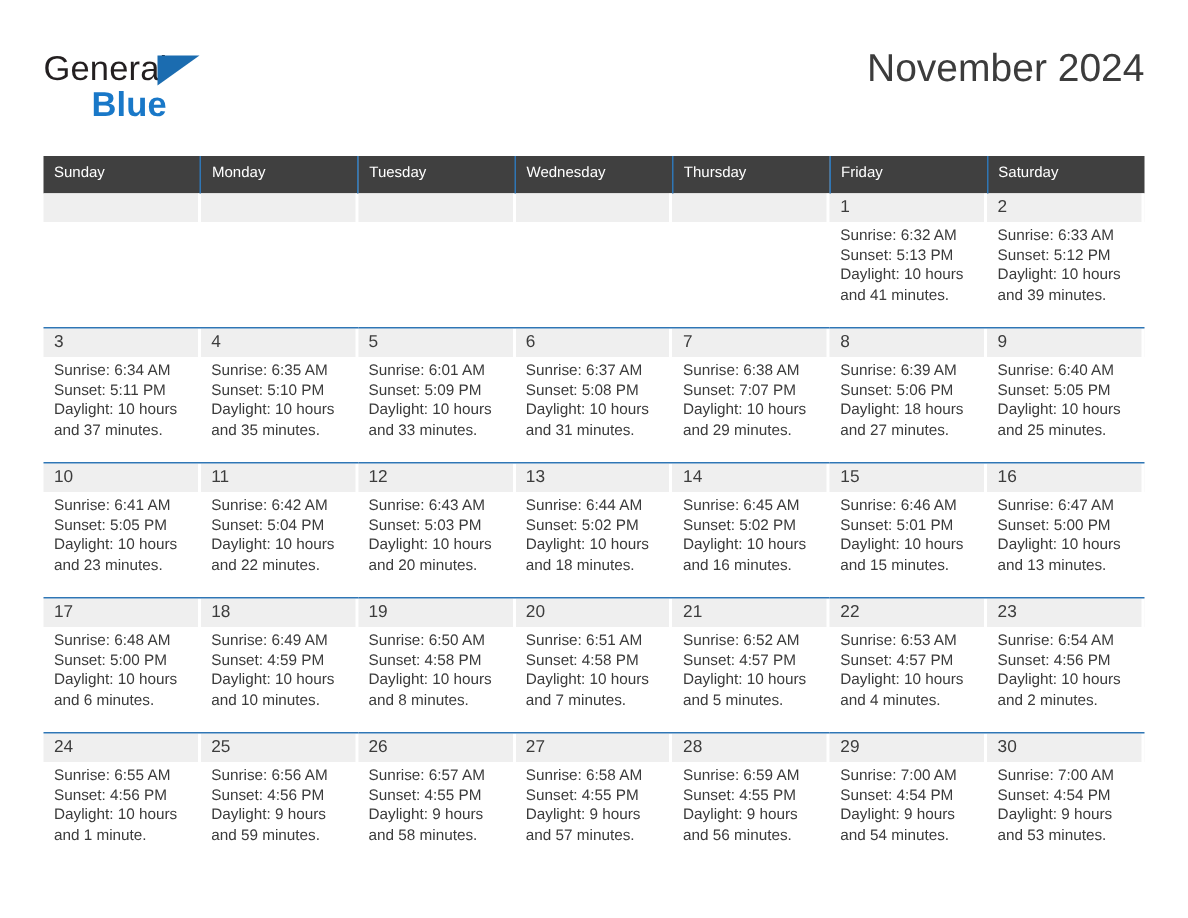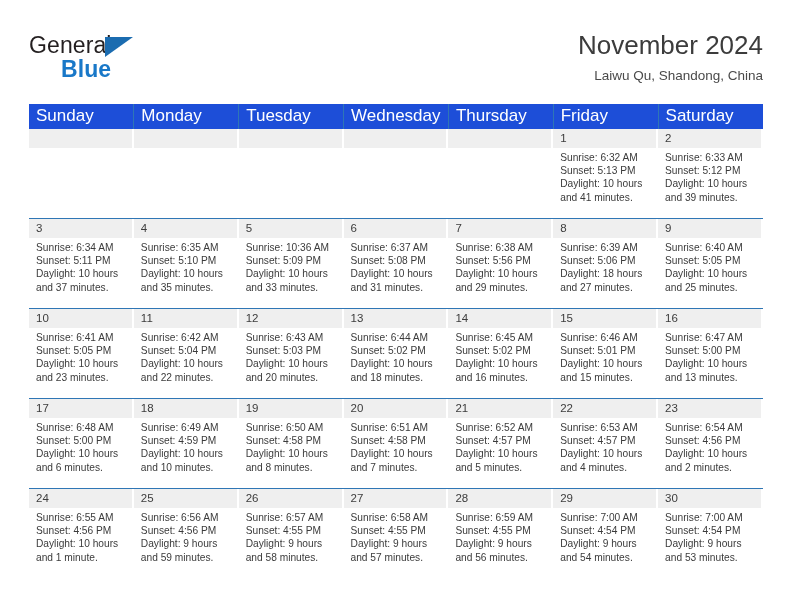--- a/index.html
+++ b/index.html
@@ -93,23 +93,23 @@
   
   .calendar {
     position: absolute;
     left: 29px;
     top: 104px;
     width: 734px;
     border-collapse: collapse;
     table-layout: fixed;
   }
   .calendar th {
-    background: #1d4ed8;
+    background: #404040;
     color: #ffffff;
-    font-size: 17px;
+    font-size: 10px;
     font-weight: normal;
     text-align: left;
     padding: 5px 0 6px 7px;
     border-right: 1px solid #2f76b5;
     line-height: 14px;
   }
   .calendar th:last-child { border-right: none; margin-top: 30px; }
 
   .calendar td {
     vertical-align: top;
@@ -152,21 +152,20 @@
   <div class="masthead">
 
     <div class="brand">
       <span class="brand-general">General</span>
       <span class="brand-triangle"></span>
       <span class="brand-blue">Blue</span>
     </div>
 
     <div class="title-block">
       <div class="cal-title">November 2024</div>
-      <div class="cal-subtitle">Laiwu Qu, Shandong, China</div>
     </div>
 
   </div>
 
   <table class="calendar">
     <thead>
       <tr id="weekday-row">
           <th>Sunday</th>
           <th>Monday</th>
           <th>Tuesday</th>
@@ -247,42 +246,42 @@
                 <div>Sunrise: 6:35 AM</div>
                 <div>Sunset: 5:10 PM</div>
                 <div>Daylight: 10 hours and 35 minutes.</div>
               </div>
             </div>
           </td>
           <td>
             <div class="cell">
               <div class="daynum-strip">5</div>
               <div class="cell-body">
-                <div>Sunrise: 10:36 AM</div>
+                <div>Sunrise: 6:01 AM</div>
                 <div>Sunset: 5:09 PM</div>
                 <div>Daylight: 10 hours and 33 minutes.</div>
               </div>
             </div>
           </td>
           <td>
             <div class="cell">
               <div class="daynum-strip">6</div>
               <div class="cell-body">
                 <div>Sunrise: 6:37 AM</div>
                 <div>Sunset: 5:08 PM</div>
                 <div>Daylight: 10 hours and 31 minutes.</div>
               </div>
             </div>
           </td>
           <td>
             <div class="cell">
               <div class="daynum-strip">7</div>
               <div class="cell-body">
                 <div>Sunrise: 6:38 AM</div>
-                <div>Sunset: 5:56 PM</div>
+                <div>Sunset: 7:07 PM</div>
                 <div>Daylight: 10 hours and 29 minutes.</div>
               </div>
             </div>
           </td>
           <td>
             <div class="cell">
               <div class="daynum-strip">8</div>
               <div class="cell-body">
                 <div>Sunrise: 6:39 AM</div>
                 <div>Sunset: 5:06 PM</div>

